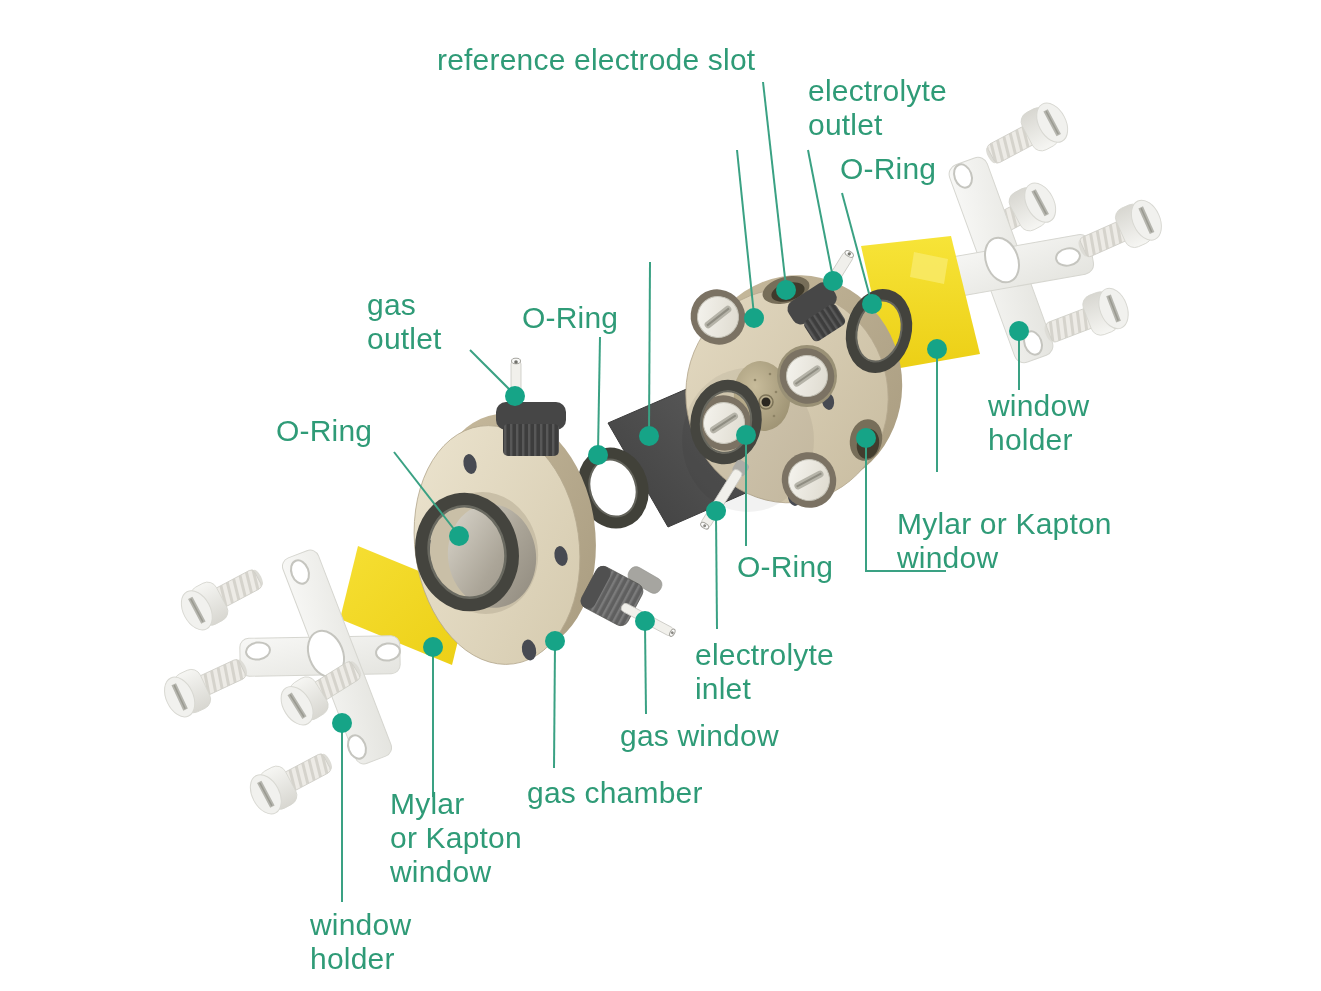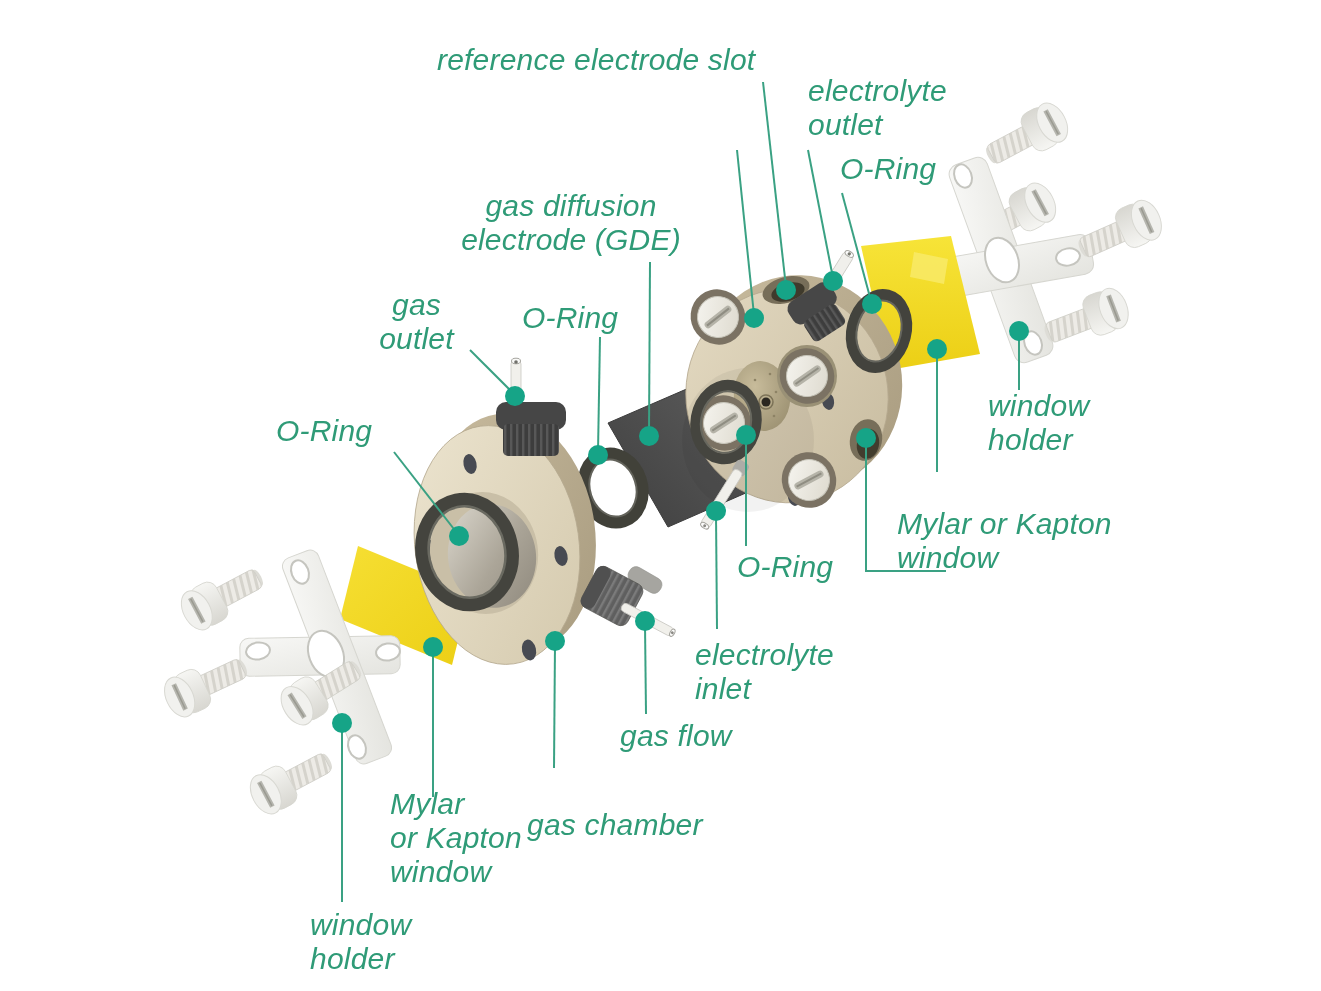--- a/index.html
+++ b/index.html
@@ -1,20 +1,20 @@
 <!DOCTYPE html>
 <html style="--label-green: #2f9b77; --leader-green: #3aa183; --dot-green: #16a487; --body-beige: #d8cdb2; --window-yellow: #f2d626; --gde-gray: #4e4e4e; --oring-gray: #45453f; --hardware-white: #efefec; --background: #ffffff;"><head>
 <meta charset="utf-8">
 <style>
   html,body{margin:0;padding:0;background:#fff;}
   body{
     width:1321px;height:991px;position:relative;overflow:hidden;
     font-family:"Liberation Sans", sans-serif;
   }
-  #stage{position:absolute;left:0;top:0;width:1213px;height:991px;font-style:italic;}
+  #stage{position:absolute;left:0;top:0;width:1213px;height:991px;}
   svg{position:absolute;left:0;top:0;}
   .label{
     position:absolute;
     font-size:30px;line-height:34px;
     color:var(--label-green,#2f9b77);
     white-space:pre-line;letter-spacing:.2px;
   }
   .plate{fill:url(#gPlate);stroke:#d6d6d0;stroke-width:1;}
   .phole{fill:#ffffff;stroke:#c5c5bf;stroke-width:2;}
   .facehole{fill:#474a52;}
@@ -313,34 +313,32 @@
     <circle class="dot" cx="555" cy="641" r="10"></circle>
     <circle class="dot" cx="433" cy="647" r="10"></circle>
     <circle class="dot" cx="342" cy="723" r="10"></circle>
   </g>
 </svg>
 
 <div class="label" style="left:437px;top:43px;">reference electrode slot</div>
 <div class="label" style="left:808px;top:74px;">electrolyte
 outlet</div>
 <div class="label" style="left:840px;top:152px;">O-Ring</div>
-<div class="label" style="left:440px;top:189px;width:262px;text-align:center;">gas diffusion
-electrode (GDE)</div>
-<div class="label" style="left:367px;top:288px;width:99px;text-align:center;">gas
+<div class="label" style="left:367px;top:288px;width:99px;text-align:left;">gas
 outlet</div>
 <div class="label" style="left:522px;top:301px;">O-Ring</div>
 <div class="label" style="left:276px;top:414px;">O-Ring</div>
 <div class="label" style="left:988px;top:389px;">window
 holder</div>
 <div class="label" style="left:897px;top:475px;margin-top:32px;">Mylar or Kapton
 window</div>
 <div class="label" style="left:737px;top:550px;">O-Ring</div>
 <div class="label" style="left:695px;top:638px;">electrolyte
 inlet</div>
-<div class="label" style="left:620px;top:719px;">gas flow</div>
-<div class="label" style="left:527px;top:808px;">gas chamber</div>
+<div class="label" style="left:620px;top:719px;">gas window</div>
+<div class="label" style="left:527px;top:776px;">gas chamber</div>
 <div class="label" style="left:390px;top:787px;">Mylar
 or Kapton
 window</div>
 <div class="label" style="left:310px;top:908px;">window
 holder</div>
 
 </div>
 
 </body></html>

